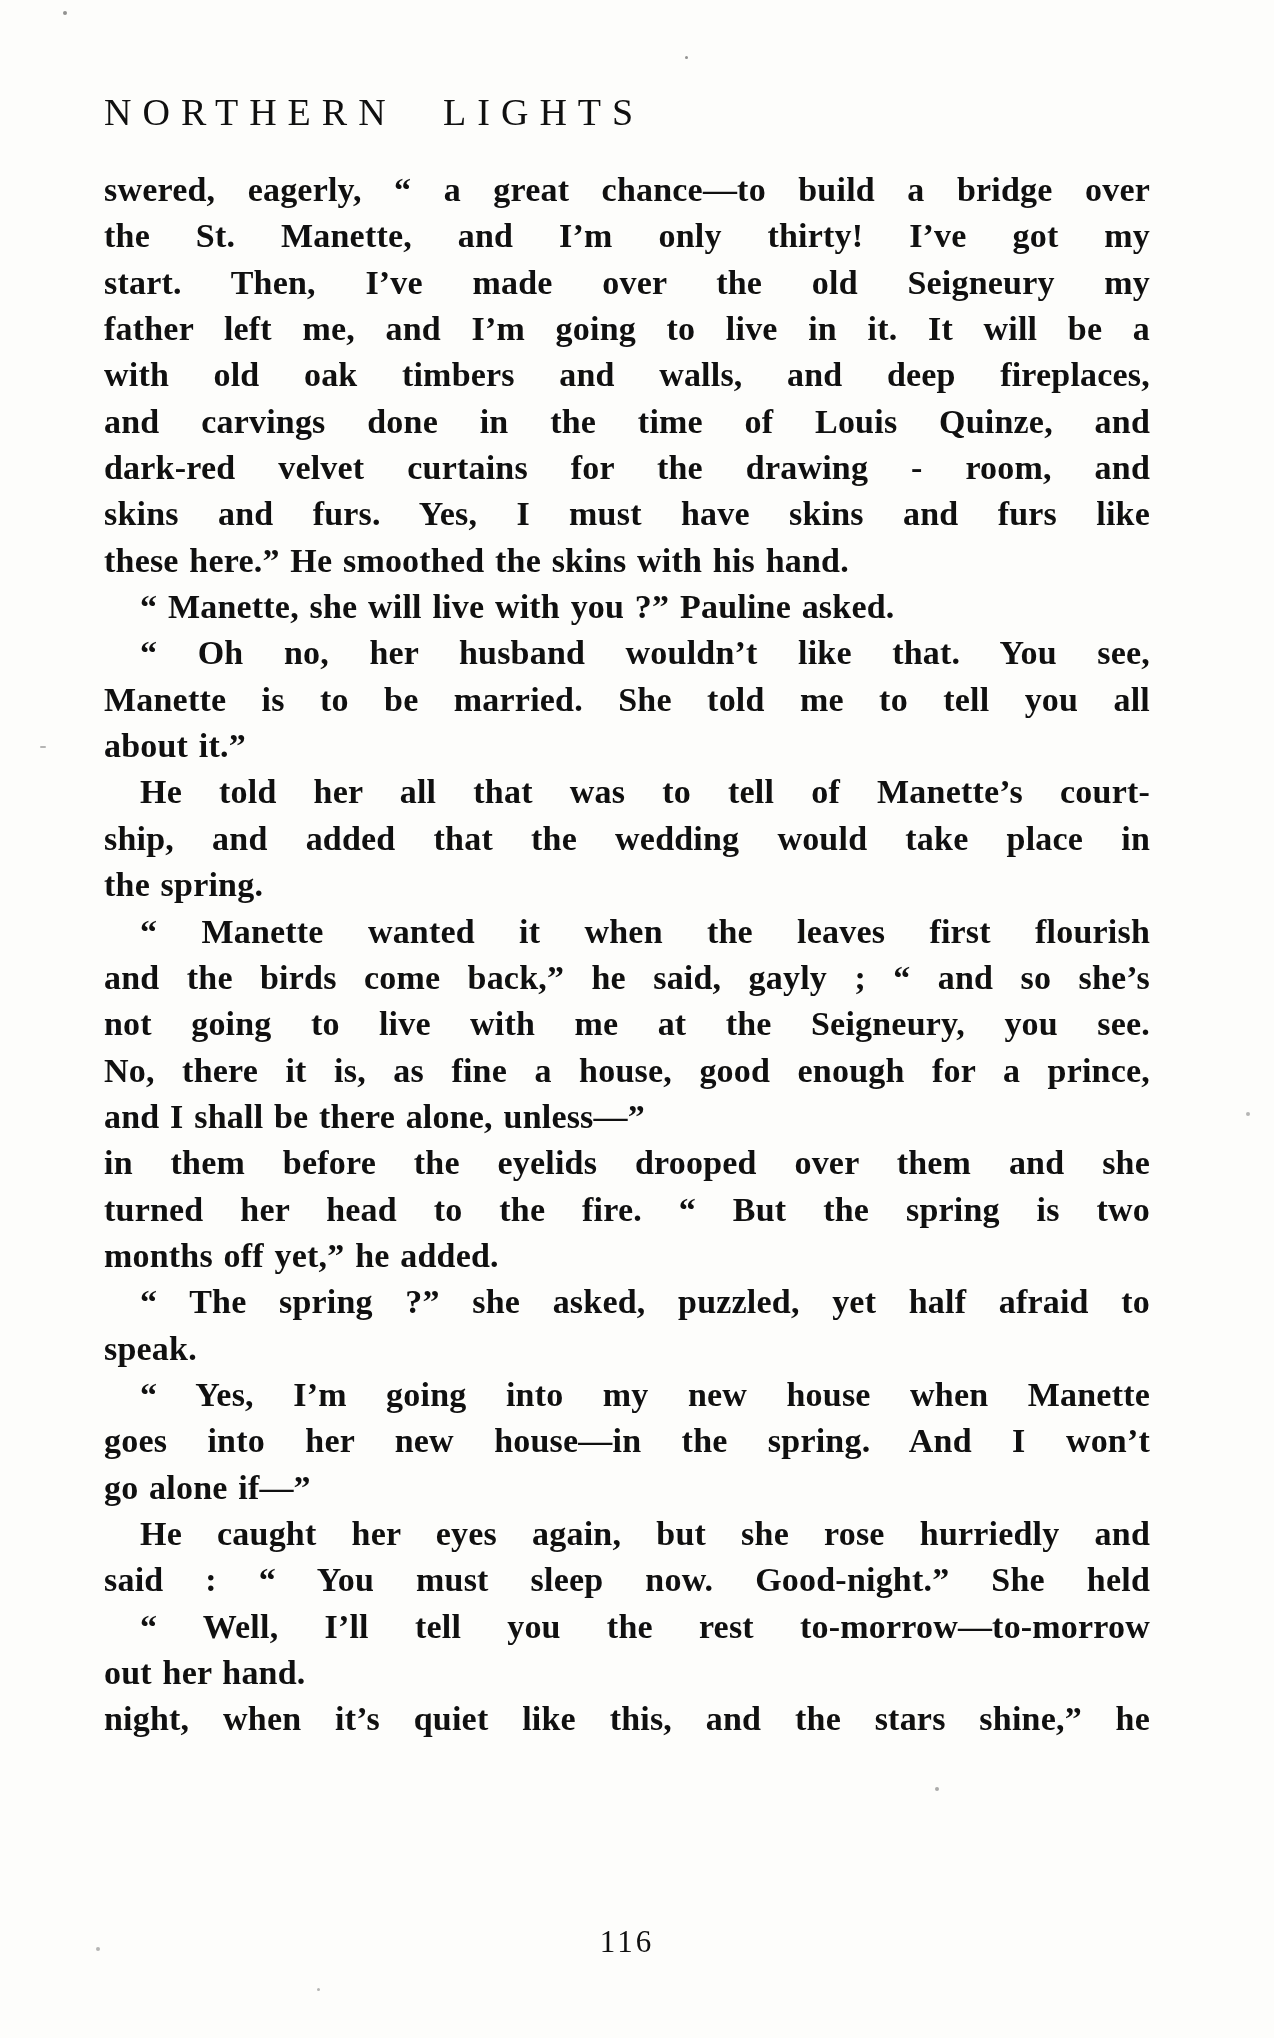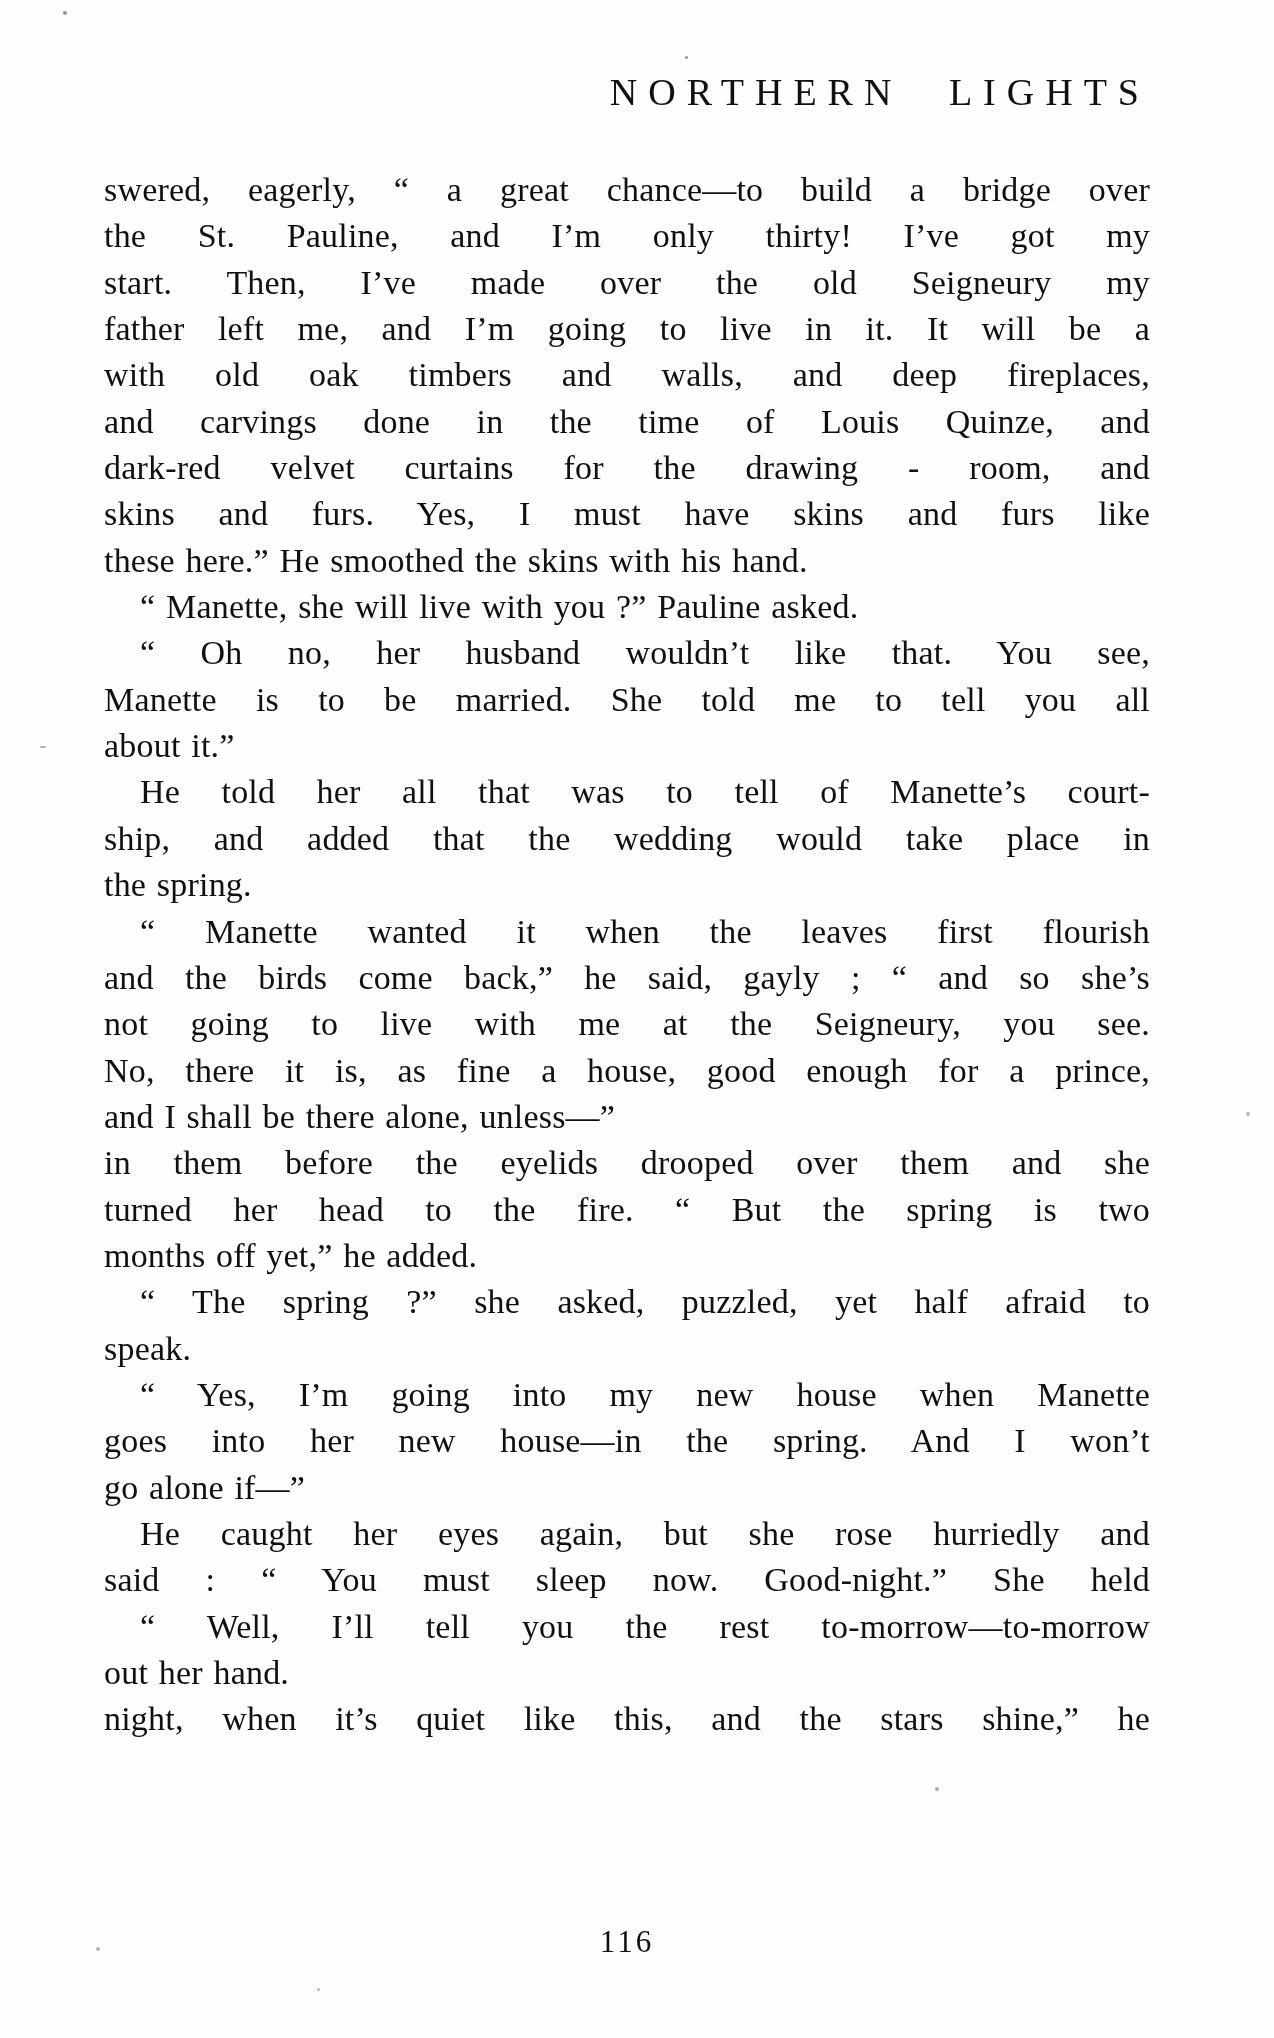--- a/index.html
+++ b/index.html
@@ -15,36 +15,37 @@
     position:relative;
     -webkit-font-smoothing:antialiased;
   }
   .page{
     position:absolute;inset:0;
     background:var(--paper);
     overflow:hidden;
   }
   .running-head{
     position:absolute;
-    top:72px;left:104px;width:1046px;
-    text-align:right;
+    top:92px;left:104px;width:1046px;
+    text-align:left;
     font-size:38px;
     letter-spacing:11px;
     word-spacing:26px;
     line-height:1.1;
     color:var(--ink);
   }
   .text-block{
     position:absolute;
     top:167px;left:104px;width:1046px;
     font-size:34px;
     line-height:46.35px;
     letter-spacing:0.2px;
     word-spacing:2px;
     color:var(--ink);
+    font-weight:bold;
   }
   .line{white-space:normal;}
   .line.j{
     text-align:justify;
     text-align-last:justify;
   }
   .line.ind{
     text-indent:36px;
   }
   .folio{
@@ -64,21 +65,21 @@
 </style>
 </head>
 <body>
 
 <div class="page">
 
   <div class="running-head">NORTHERN LIGHTS</div>
 
   <div class="text-block" id="body-lines">
       <div class="line j">swered, eagerly, “ a great chance—to build a bridge over</div>
-      <div class="line j">the St. Pauline, and I’m only thirty! I’ve got my</div>
+      <div class="line j">the St. Manette, and I’m only thirty! I’ve got my</div>
       <div class="line j">start. Then, I’ve made over the old Seigneury my</div>
       <div class="line j">father left me, and I’m going to live in it. It will be a</div>
       <div class="line j">with old oak timbers and walls, and deep fireplaces,</div>
       <div class="line j">and carvings done in the time of Louis Quinze, and</div>
       <div class="line j">dark-red velvet curtains for the drawing - room, and</div>
       <div class="line j">skins and furs. Yes, I must have skins and furs like</div>
       <div class="line">these here.” He smoothed the skins with his hand.</div>
       <div class="line ind">“ Manette, she will live with you ?” Pauline asked.</div>
       <div class="line j ind">“ Oh no, her husband wouldn’t like that. You see,</div>
       <div class="line j">Manette is to be married. She told me to tell you all</div>

